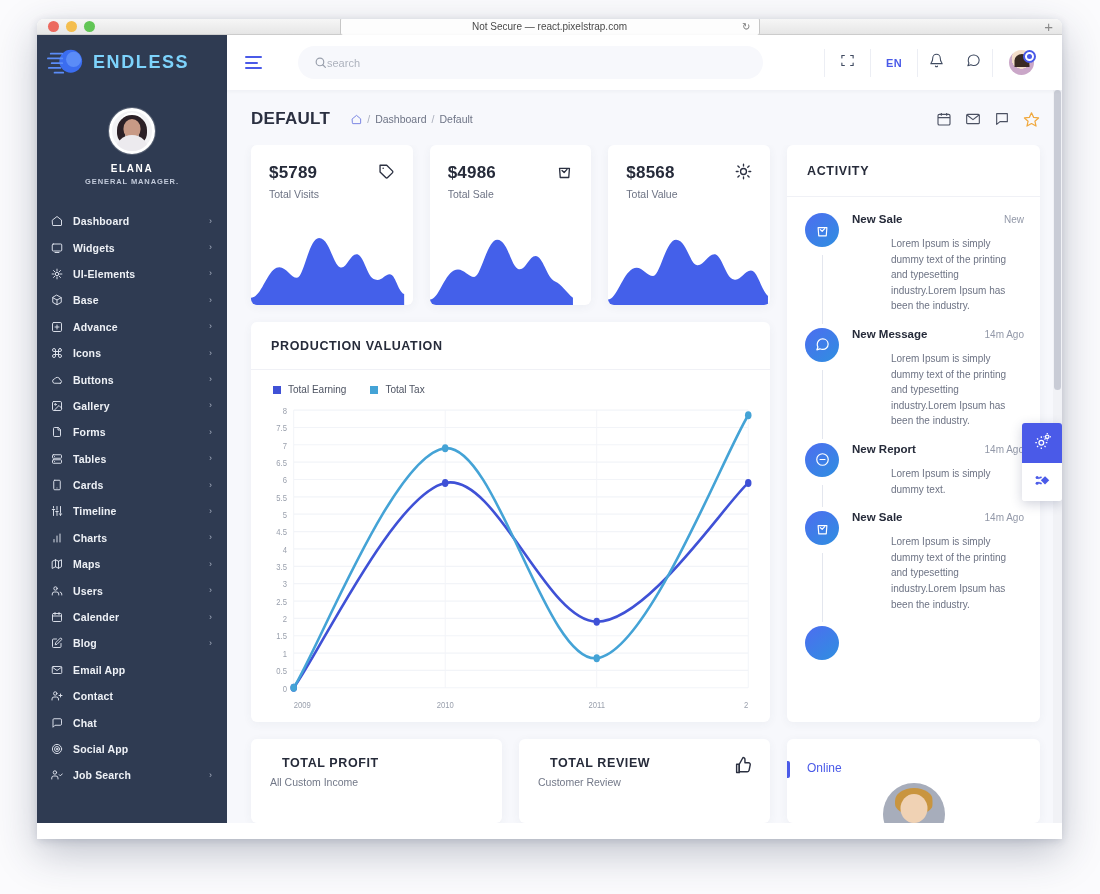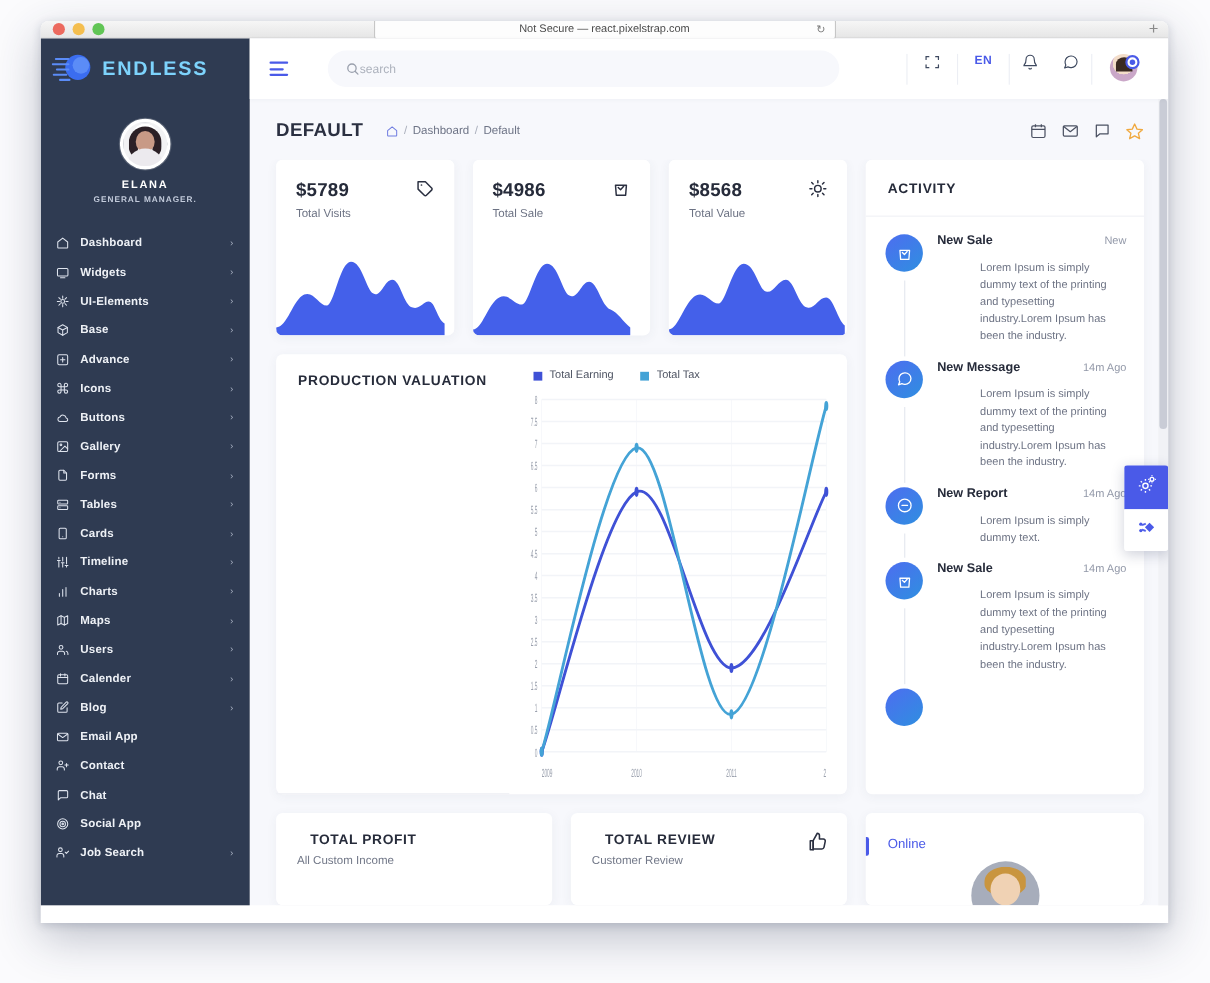--- a/index.html
+++ b/index.html
@@ -149,21 +149,21 @@
     border: 0; outline: 0; background: transparent;
     flex: 1;
     font-size: 11px; color: #44495a;
     font-family: "Liberation Sans", sans-serif;
   }
   #search-input::placeholder { color: #adb2bd; }
   #topbar-right {
     margin-left: auto; display: flex; align-items: center; height: 30px;
   }
   .tb-cell {
-    display: flex; align-items: flex-start; justify-content: center;
+    display: flex; align-items: center; justify-content: center;
     padding: 0 15px; height: 28px;
     border-left: 1px solid #eceef4; cursor: pointer;
     color: #3f4a60;
   }
   #lang-label { font-size: 11px; font-weight: bold; color: #4a5ae8; letter-spacing: .4px; }
   #topbar-avatar {
     width: 25px; height: 25px; border-radius: 50%;
     background: radial-gradient(circle at 50% 35%, #f3ddc9 0 48%, #caa7c8 49% 100%);
     position: relative; overflow: hidden;
   }
@@ -214,21 +214,21 @@
   
   #stat-row { display: flex; gap: 17px; }
   .stat-card { flex: 1; height: 160px; padding: 18px 18px 0; position: relative; overflow: hidden; }
   .stat-value { font-size: 17px; font-weight: bold; color: #262b3a; letter-spacing: .2px; }
   .stat-label { font-size: 10.5px; color: #6d7384; margin-top: 5px; }
   .stat-icon { position: absolute; right: 18px; top: 18px; color: #2b3041; }
   .stat-spark { position: absolute; left: 0; right: 0; bottom: 0; height: 78px; }
   .stat-spark svg { width: 100%; height: 100%; display: block; }
 
   
-  #chart-card { flex: 1; min-height: 0; display: flex; flex-direction: row; }
+  #chart-card { flex: 1; min-height: 0; display: flex; flex-direction: column; }
   #chart-header {
     padding: 17px 20px 16px; border-bottom: 1px solid #f0f1f6;
   }
   #chart-title { font-size: 12.5px; font-weight: bold; letter-spacing: .65px; color: #262b3a; }
   #chart-body { flex: 1; padding: 14px 16px 6px 12px; min-height: 0; display: flex; flex-direction: column; }
   #chart-legend { display: flex; gap: 24px; padding-left: 10px; margin-bottom: 8px; }
   .legend-item { display: flex; align-items: center; gap: 7px; font-size: 10px; color: #4d5362; }
   .legend-swatch { width: 8px; height: 8px; display: block; }
   #chart-plot { flex: 1; min-height: 0; }
   #chart-plot svg { width: 100%; height: 100%; display: block; }

